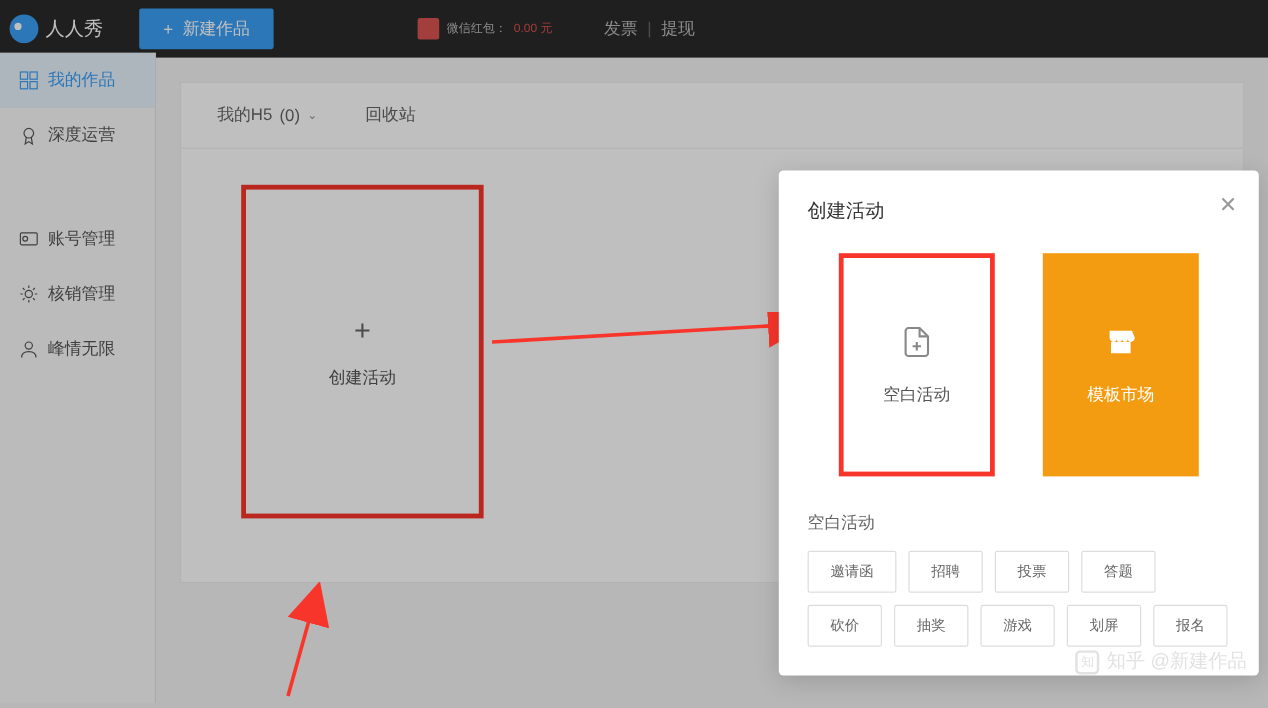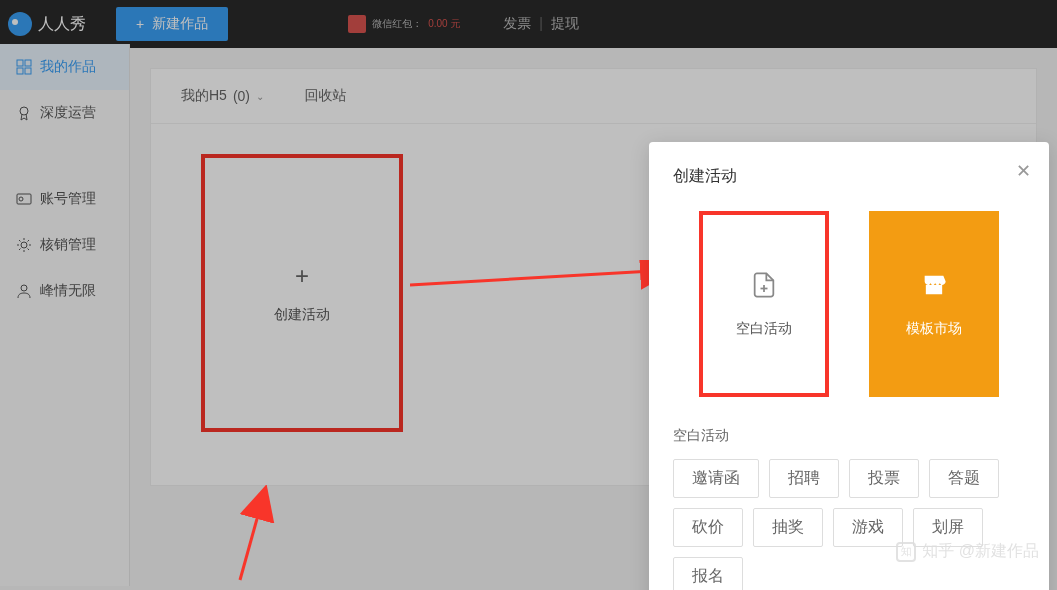--- a/index.html
+++ b/index.html
@@ -43,21 +43,21 @@
     .modal { position: absolute; right: 8px; top: 142px; width: 400px; background: #fff; border-radius: 4px; box-shadow: 0 4px 20px rgba(0,0,0,0.15); padding: 24px; z-index: 100; }
     .modal-title { font-size: 16px; color: #333; font-weight: 500; margin-bottom: 24px; }
     .close-icon { position: absolute; right: 18px; top: 18px; font-size: 18px; color: #999; cursor: pointer; }
     .modal-cards { display: flex; gap: 40px; justify-content: center; margin-bottom: 30px; }
     .option-card { width: 130px; height: 186px; display: flex; flex-direction: column; align-items: center; justify-content: center; gap: 14px; cursor: pointer; font-size: 14px; }
     .option-card.blank { border: 4px solid #f8352a; color: #555; }
     .option-card.market { background: #f39c12; color: #fff; }
     .option-icon { font-size: 28px; }
     .section-title { font-size: 14px; color: #666; margin-bottom: 14px; }
     .tag-grid { display: flex; flex-wrap: wrap; gap: 10px; }
-    .tag-btn { border: 1px solid #ddd; background: #fff; padding: 8px 18px; font-size: 16px; color: #666; cursor: pointer; border-radius: 2px; min-width: 62px; text-align: center; }
+    .tag-btn { border: 1px solid #ddd; background: #fff; padding: 8px 18px; font-size: 12px; color: #666; cursor: pointer; border-radius: 2px; min-width: 62px; text-align: center; }
     
     
     .arrow1 { position: absolute; left: 410px; top: 260px; z-index: 50; }
     .arrow2 { position: absolute; left: 180px; top: 485px; z-index: 50; }
     
     
     .watermark { position: absolute; right: 18px; bottom: 28px; color: #ddd; font-size: 16px; z-index: 200; display: flex; align-items: center; gap: 6px; opacity: 0.85; }
     .wm-icon { width: 20px; height: 20px; border: 2px solid #ddd; border-radius: 4px; display: inline-flex; align-items: center; justify-content: center; font-size: 11px; }
   </style>
 </head>

